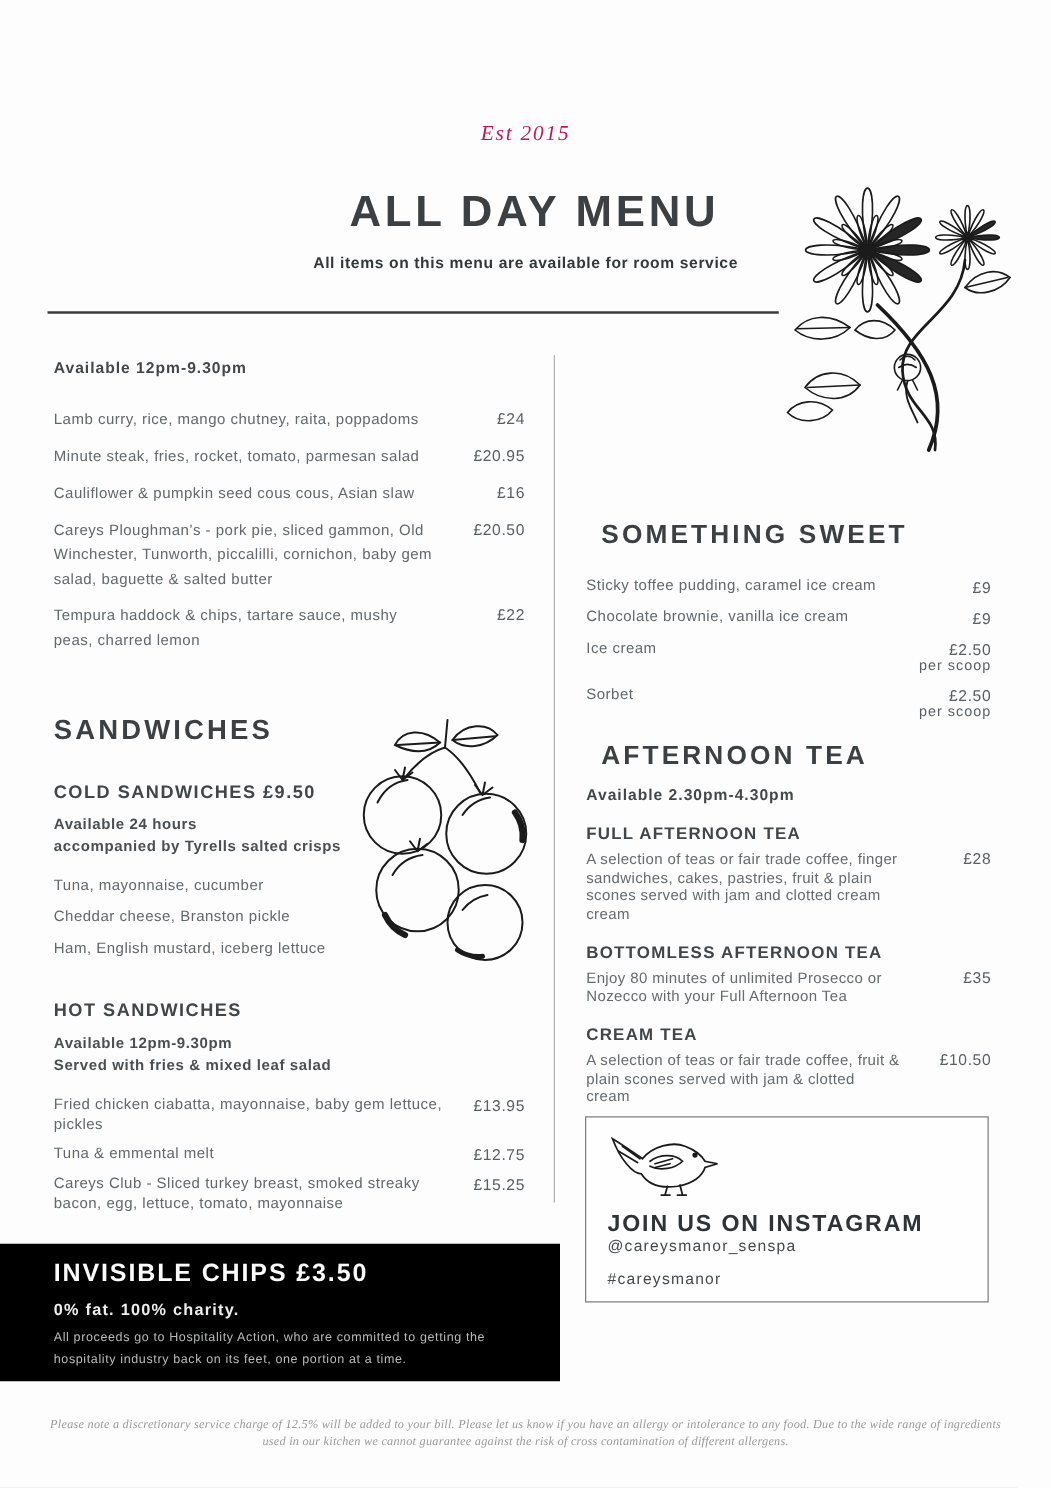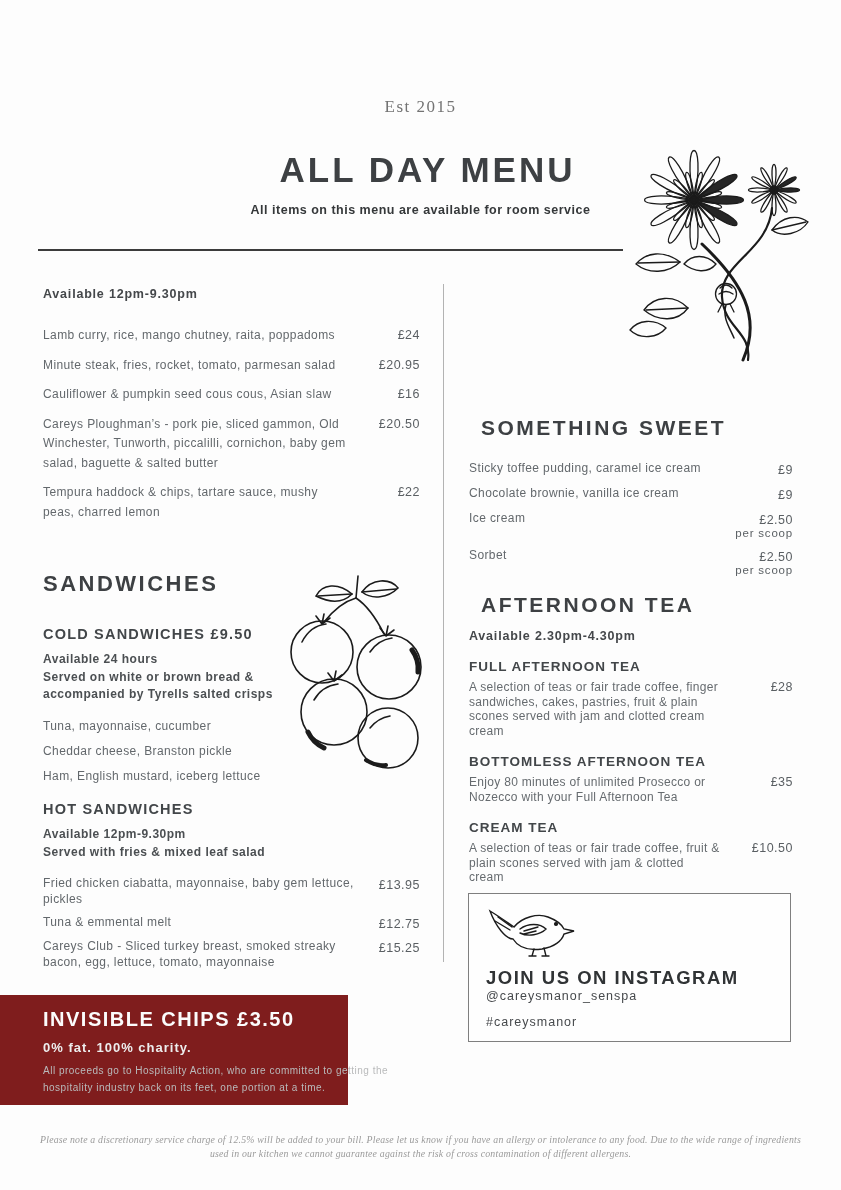--- a/index.html
+++ b/index.html
@@ -3,22 +3,22 @@
 <meta charset="utf-8">
 <style>
   html,body{margin:0;padding:0;background:#e8e8e8;}
   .page{position:relative;width:841px;height:1190px;margin:0 auto;background:#fdfdfd;
         overflow:hidden;font-family:"Liberation Sans",sans-serif;color:#3d4043;}
 
   
   .brand{position:absolute;top:36px;left:0;right:0;text-align:center;
          font-size:43px;letter-spacing:17px;padding-left:17px;color:#2f3133;font-weight:400;}
   .est{position:absolute;top:97px;left:0;right:0;text-align:center;
-       font-family:"Liberation Serif",serif;font-size:17px;
-       letter-spacing:1.5px;color:#737373;}
+       font-family:"Liberation Serif",serif;font-style:italic;font-size:17px;
+       letter-spacing:1.5px;color:#be185d;}
   .menu-title{position:absolute;top:150px;left:0;right:0;text-align:center;
        font-size:35px;font-weight:bold;letter-spacing:3px;color:#3d4043;padding-left:14px;}
   .menu-subtitle{position:absolute;top:203px;left:0;right:0;text-align:center;
        font-size:12.5px;font-weight:bold;letter-spacing:.5px;color:#35383a;}
 
   .toprule{position:absolute;top:249px;left:38px;width:585px;height:2px;background:#3c3c3c;}
   .vdivider{position:absolute;top:284px;left:443px;width:1px;height:678px;background:#b3b3b3;}
 
   
   .bold-label{font-weight:bold;font-size:12.5px;letter-spacing:.8px;color:#44474a;}
@@ -44,21 +44,21 @@
   .cold-item{font-size:12px;letter-spacing:.4px;color:#63686c;line-height:14px;margin-bottom:11px;}
 
   .tomato{position:absolute;top:572px;left:272px;}
 
   .hot{position:absolute;top:801px;left:43px;width:377px;}
   .hot .notes{margin-top:9px;}
   .hot-rows{margin-top:15px;}
   .hot .row{margin-bottom:8px;}
   .hot .iname{line-height:15.5px;}
 
-  .chips{position:absolute;top:995px;left:0;width:348px;height:110px;background:#7f1d1d;
+  .chips{position:absolute;top:995px;left:0;width:448px;height:110px;background:#000000;
          box-sizing:border-box;padding:13px 24px 0 43px;}
   .chips-title{font-size:20px;font-weight:bold;letter-spacing:1.5px;color:#fcfcfc;}
   .chips-sub{margin-top:9px;font-size:13px;font-weight:bold;letter-spacing:1px;color:#ededed;}
   .chips-body{margin-top:7px;font-size:10px;line-height:17px;letter-spacing:.5px;color:#b9babb;width:370px;}
 
   
   .sweet{position:absolute;top:404px;left:469px;width:324px;}
   .sweet-rows{margin-top:21px;}
   .sweet .row{margin-bottom:9px;}
   .sweet .iname{line-height:15px;}
@@ -186,21 +186,20 @@
       </div>
     </div>
   </section>
 
   <h2 class="sandwiches-h">SANDWICHES</h2>
 
   <section class="cold">
     <div class="subhead">COLD SANDWICHES £9.50</div>
     <div class="notes">
       <span class="note-line">Available 24 hours</span>
-      <span class="note-line">Served on white or brown bread &amp;</span>
       <span class="note-line">accompanied by Tyrells salted crisps</span>
     </div>
     <div class="cold-items">
       <div class="cold-item">Tuna, mayonnaise, cucumber</div>
       <div class="cold-item">Cheddar cheese, Branston pickle</div>
       <div class="cold-item">Ham, English mustard, iceberg lettuce</div>
     </div>
   </section>
 
   <svg class="tomato" width="170" height="205" viewBox="0 0 170 205">

